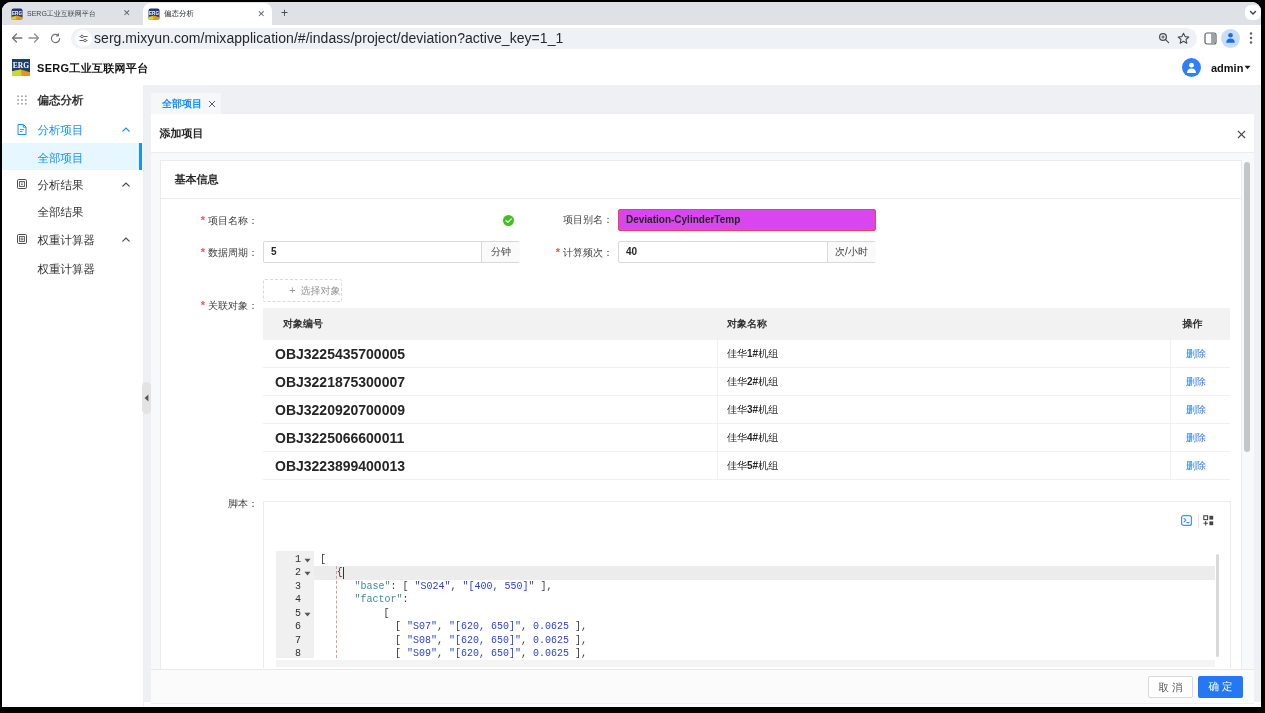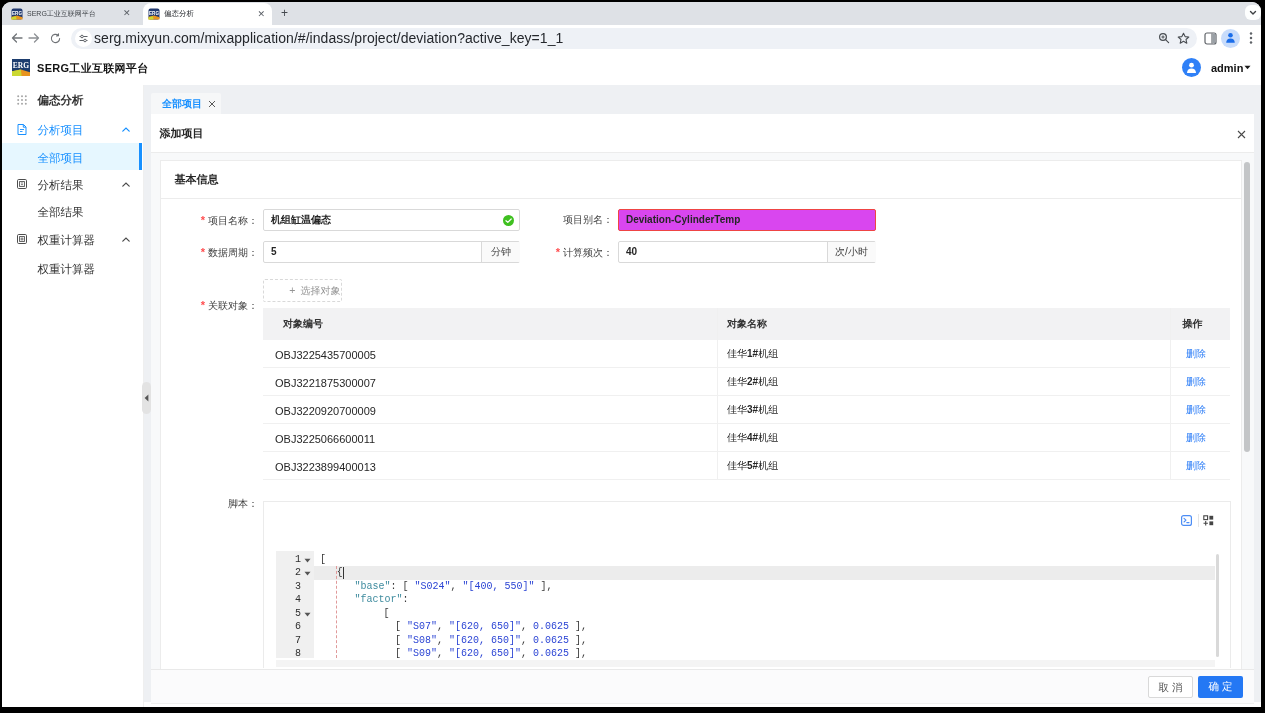--- a/index.html
+++ b/index.html
@@ -35,21 +35,21 @@
 .boxhead{left:159.5px;top:160px;width:1081px;height:38px;border-bottom:1px solid #ececec}
 .boxtitle{left:174.5px;top:160px;height:38px;line-height:38px;font-weight:bold;font-size:11px;color:#262626}
 .lab{font-size:10px;color:#3f3f3f;height:22px;line-height:22px;text-align:right}
 .star{color:#ff4d4f;margin-right:3px;font-size:11px;font-weight:bold}
 .inp{background:#fff;border:1px solid #d9d9d9;border-radius:2px;font-size:10.5px}
 .val{font-weight:bold;color:#262626;font-size:10px;line-height:20px;padding-left:7px}
 .addon{background:#fafafa;border-left:1px solid #d9d9d9;font-size:10px;color:#3d3d3d;text-align:center;line-height:20px}
 
 .thead{left:263px;top:308px;width:967px;height:32px;background:#f2f2f3;font-weight:bold;font-size:10px;color:#333}
 .trow{position:relative;width:967px;height:28px;box-sizing:border-box;border-bottom:1px solid #f0f0f0;background:#fff}
-.tobj{font-weight:normal;font-size:11px;color:#262626}
+.tobj{font-weight:bold;font-size:14px;color:#262626}
 .tname{font-size:10px;color:#262626}
 .tdel{font-size:10px;color:#2f7ff7}
 
 .edit{left:276px;top:551px;width:939px;height:107px;background:#fff;overflow:hidden}
 .gut{position:absolute;left:0;top:0;width:37.5px;height:107px;background:#f0f0f0}
 .lnum{position:absolute;width:25px;text-align:right;font-family:"Liberation Mono",monospace;font-size:10px;color:#2e2e2e}
 .cl{position:absolute;font-family:"Liberation Mono",monospace;font-size:10px;white-space:pre;color:#3b3b3b}
 .k{color:#3e8b9e}.s{color:#2b44d4}.n{color:#2b44d4}
 .foot{left:151px;top:668.5px;width:1103px;height:33px;background:#fbfbfc;border-top:1px solid #e9e9e9;border-bottom:1px solid #efefef}
 .btn{font-size:10.5px;height:22px;line-height:21px;text-align:center;border-radius:2px}
@@ -212,23 +212,20 @@
 <div class="a phead"></div>
 <div class="a ptitle">添加项目</div>
 <svg class="a" style="left:1236.5px;top:129.5px" width="9" height="9" viewBox="0 0 9 9">
         <path d="M1 1 L8 8 M8 1 L1 8" stroke="#4a4a4a" stroke-width="1.1"></path>
       </svg>
 <div class="a box"></div>
 <div class="a boxhead"></div>
 <div class="a boxtitle">基本信息</div>
 
 <div class="a lab" style="left:153px;top:208.5px;width:105px"><span class="star">*</span>项目名称：</div>
-<div class="a inp" style="left:263px;top:208.5px;width:255px;height:20px">
-        <div class="val">机组缸温偏态</div>
-      </div>
 <svg class="a" style="left:503px;top:215px" width="11" height="11" viewBox="0 0 11 11">
         <circle cx="5.5" cy="5.5" r="5.5" fill="#3fc020"></circle>
         <path d="M3 5.7 L4.8 7.4 L8.2 4" stroke="#fff" stroke-width="1.2" fill="none" stroke-linecap="round" stroke-linejoin="round"></path>
       </svg>
 <div class="a lab" style="left:508px;top:208.5px;width:105px">项目别名：</div>
 <div class="a" style="left:618px;top:208.5px;width:255.5px;height:20px;background:#d946ef;border:1px solid #ef4444;border-radius:2px">
         <div class="val">Deviation-CylinderTemp</div>
       </div>
 
 <div class="a lab" style="left:153px;top:241px;width:105px"><span class="star">*</span>数据周期：</div>

